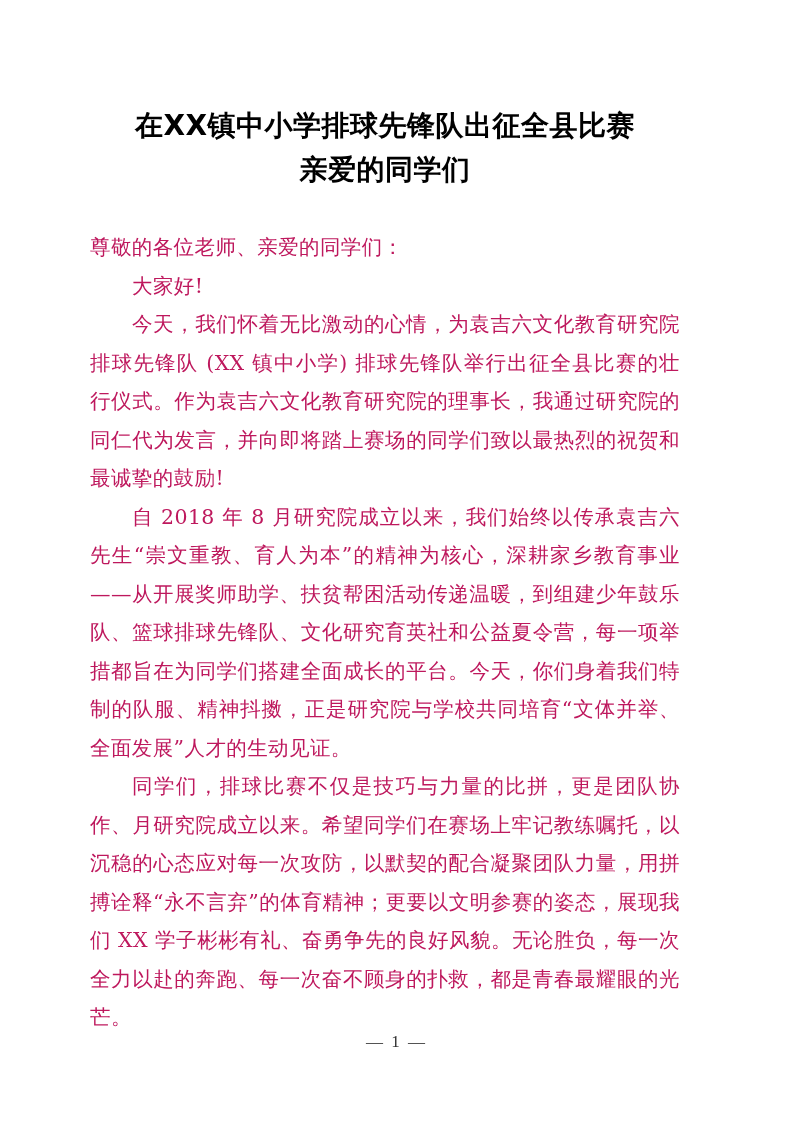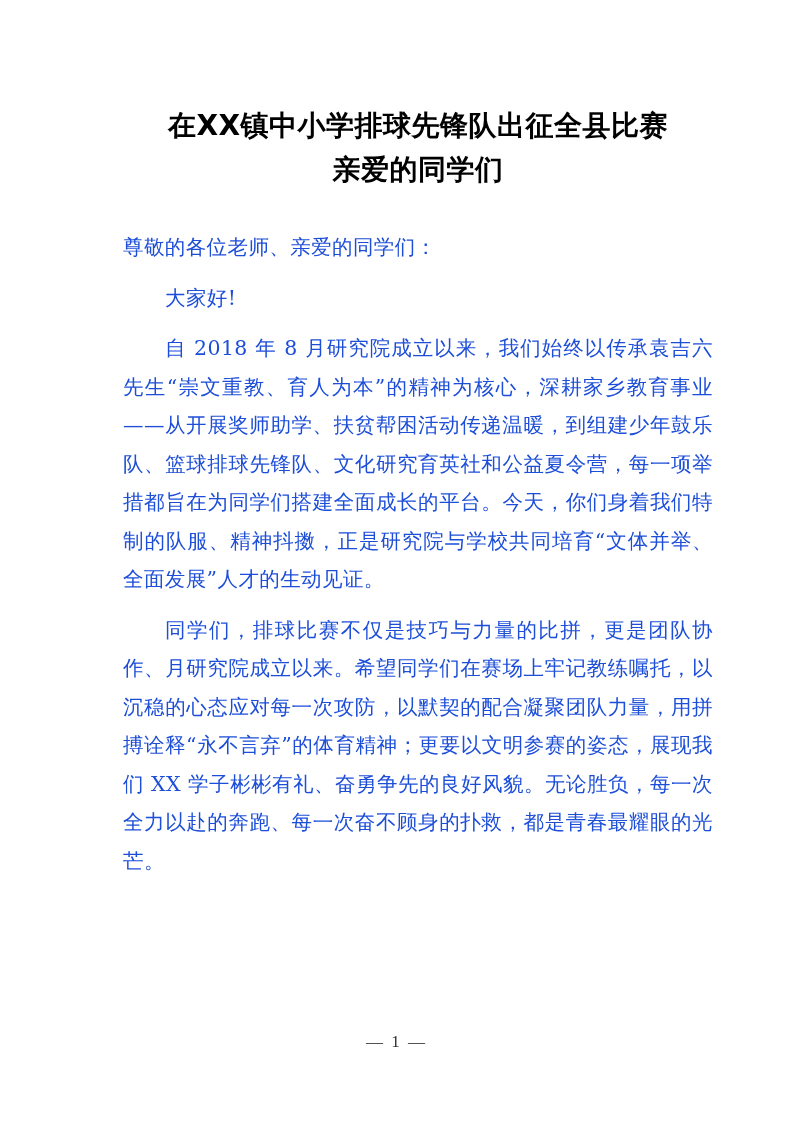--- a/index.html
+++ b/index.html
@@ -13,21 +13,21 @@
   .page {
     position: relative;
     width: 793px;
     height: 1122px;
     background: #ffffff;
     box-sizing: border-box;
     overflow: hidden;
   }
   .content {
     position: absolute;
-    left: 123px;
+    left: 90px;
     top: 0;
     width: 590px;
   }
   .doc-title {
     margin: 0;
     padding-top: 104px;
     font-family: "DejaVu Sans", "Liberation Sans", sans-serif;
     font-weight: bold;
     font-size: 28px;
     line-height: 44px;
@@ -36,31 +36,31 @@
     letter-spacing: 0.5px;
   }
   .body-block {
     margin-top: 36px;
   }
   .para {
     margin: 0;
     font-family: "DejaVu Serif", "Liberation Serif", serif;
     font-size: 20.5px;
     line-height: 38.5px;
-    color: #1d4ed8;
+    color: #be185d;
     text-align: justify;
     text-justify: inter-character;
     letter-spacing: 0.4px;
     text-indent: 0;
   }
   .para.indent {
     text-indent: 2.05em;
   }
   .para + .para {
-    margin-top: 12px;
+    margin-top: 0;
   }
   .footer {
     position: absolute;
     left: 0;
     right: 0;
     top: 1032px;
     text-align: center;
     font-family: "Liberation Serif", "DejaVu Serif", serif;
     font-size: 17px;
     color: #333333;
@@ -75,20 +75,21 @@
   <div class="content">
 
     <h1 class="doc-title"><span>在XX镇中小学排球先锋队出征全县比赛</span><br><span>亲爱的同学们</span></h1>
 
     <div class="body-block">
 
       <p class="para">尊敬的各位老师、亲爱的同学们：</p>
 
       <p class="para indent">大家好!</p>
 
+      <p class="para indent">今天，我们怀着无比激动的心情，为袁吉六文化教育研究院排球先锋队 (XX 镇中小学) 排球先锋队举行出征全县比赛的壮行仪式。作为袁吉六文化教育研究院的理事长，我通过研究院的同仁代为发言，并向即将踏上赛场的同学们致以最热烈的祝贺和最诚挚的鼓励!</p>
 
       <p class="para indent">自 2018 年 8 月研究院成立以来，我们始终以传承袁吉六先生“崇文重教、育人为本”的精神为核心，深耕家乡教育事业——从开展奖师助学、扶贫帮困活动传递温暖，到组建少年鼓乐队、篮球排球先锋队、文化研究育英社和公益夏令营，每一项举措都旨在为同学们搭建全面成长的平台。今天，你们身着我们特制的队服、精神抖擞，正是研究院与学校共同培育“文体并举、全面发展”人才的生动见证。</p>
 
       <p class="para indent">同学们，排球比赛不仅是技巧与力量的比拼，更是团队协作、月研究院成立以来。希望同学们在赛场上牢记教练嘱托，以沉稳的心态应对每一次攻防，以默契的配合凝聚团队力量，用拼搏诠释“永不言弃”的体育精神；更要以文明参赛的姿态，展现我们 XX 学子彬彬有礼、奋勇争先的良好风貌。无论胜负，每一次全力以赴的奔跑、每一次奋不顾身的扑救，都是青春最耀眼的光芒。</p>
 
     </div>
   </div>
 
   <div class="footer">
     <span>— 1 —</span>

